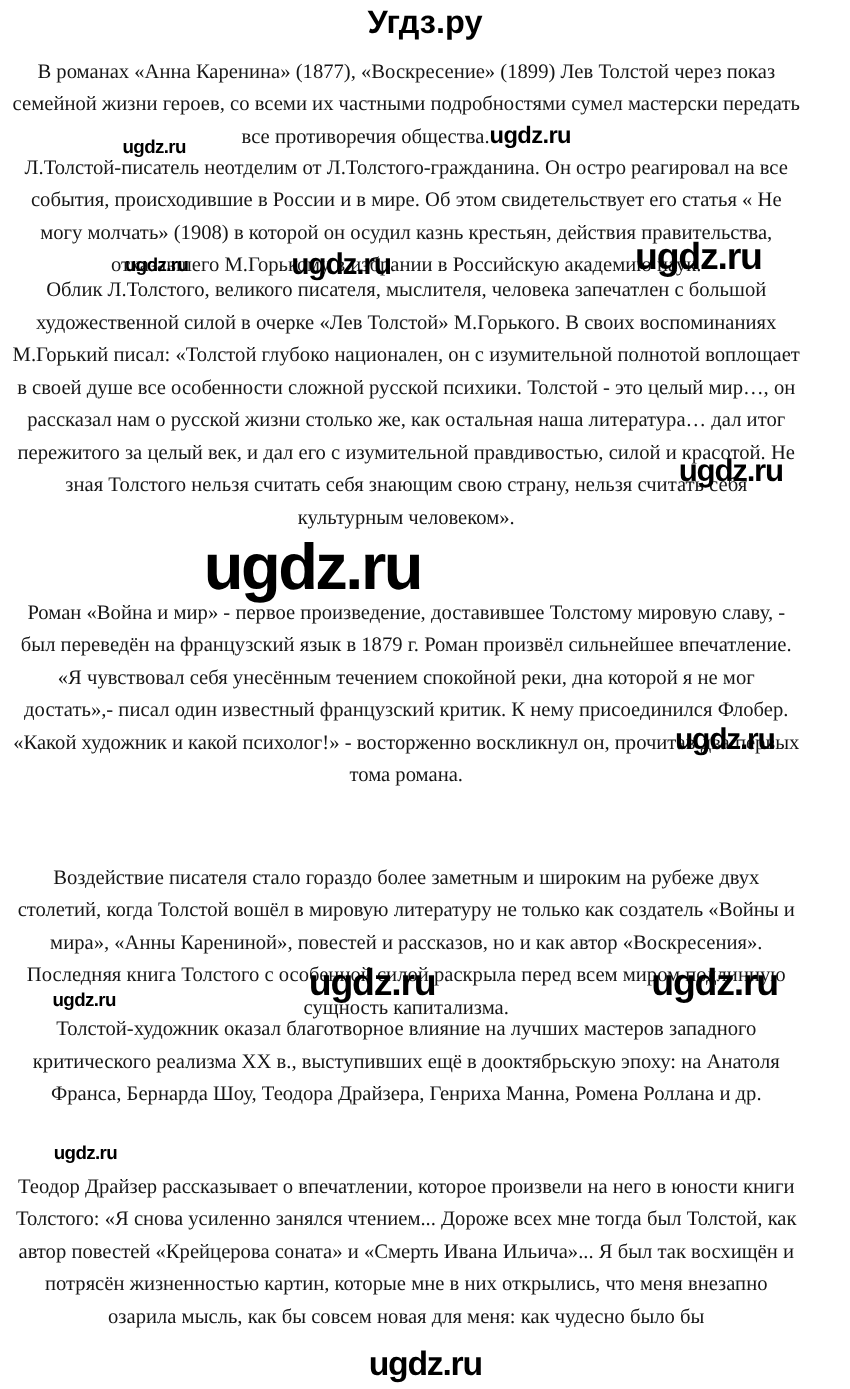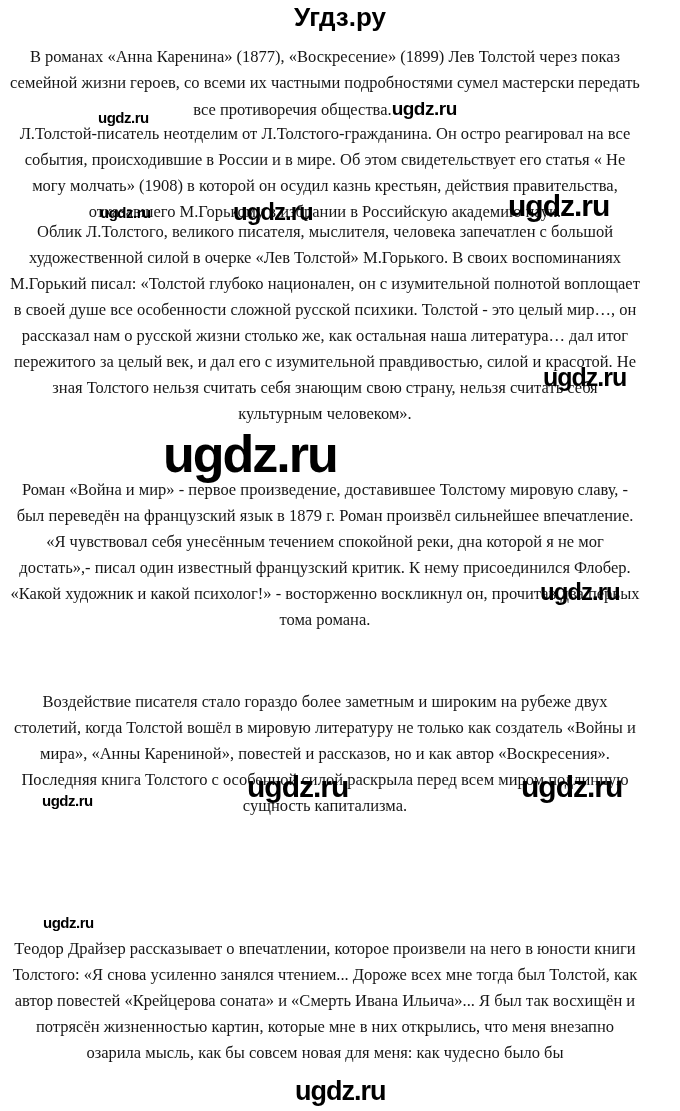--- a/index.html
+++ b/index.html
@@ -75,20 +75,21 @@
 <div class="page">
 
   <h1 class="site-title">Угдз.ру</h1>
 
   <p class="para p1"><span>В романах «Анна Каренина» (1877), «Воскресение» (1899) Лев Толстой через показ семейной жизни героев, со всеми их частными подробностями сумел мастерски передать все противоречия общества.</span><b class="wm-inline">ugdz.ru</b></p>
 
   <p class="para p2">Л.Толстой-писатель неотделим от Л.Толстого-гражданина. Он остро реагировал на все события, происходившие в России и в мире. Об этом свидетельствует его статья « Не могу молчать» (1908) в которой он осудил казнь крестьян, действия правительства, отказавшего М.Горькому в избрании в Российскую академию наук.</p>
   <p class="para p3">Облик Л.Толстого, великого писателя, мыслителя, человека запечатлен с большой художественной силой в очерке «Лев Толстой» М.Горького. В своих воспоминаниях М.Горький писал: «Толстой глубоко национален, он с изумительной полнотой воплощает в своей душе все особенности сложной русской психики. Толстой - это целый мир…, он рассказал нам о русской жизни столько же, как остальная наша литература… дал итог пережитого за целый век, и дал его с изумительной правдивостью, силой и красотой. Не зная Толстого нельзя считать себя знающим свою страну, нельзя считать себя культурным человеком».</p>
   <p class="para p4">Роман «Война и мир» - первое произведение, доставившее Толстому мировую славу, - был переведён на французский язык в 1879 г. Роман произвёл сильнейшее впечатление. «Я чувствовал себя унесённым течением спокойной реки, дна которой я не мог достать»,- писал один известный французский критик. К нему присоединился Флобер. «Какой художник и какой психолог!» - восторженно воскликнул он, прочитав два первых тома романа.</p>
   <p class="para p6">Воздействие писателя стало гораздо более заметным и широким на рубеже двух столетий, когда Толстой вошёл в мировую литературу не только как создатель «Войны и мира», «Анны Карениной», повестей и рассказов, но и как автор «Воскресения». Последняя книга Толстого с особенной силой раскрыла перед всем миром подлинную сущность капитализма.</p>
+  <p class="para p7">Толстой-художник оказал благотворное влияние на лучших мастеров западного критического реализма XX в., выступивших ещё в дооктябрьскую эпоху: на Анатоля Франса, Бернарда Шоу, Теодора Драйзера, Генриха Манна, Ромена Роллана и др.</p>
   <p class="para p9">Теодор Драйзер рассказывает о впечатлении, которое произвели на него в юности книги Толстого: «Я снова усиленно занялся чтением... Дороже всех мне тогда был Толстой, как автор повестей «Крейцерова соната» и «Смерть Ивана Ильича»... Я был так восхищён и потрясён жизненностью картин, которые мне в них открылись, что меня внезапно озарила мысль, как бы совсем новая для меня: как чудесно было бы</p>
 
   <div class="wm wm-b">ugdz.ru</div>
   <div class="wm wm-c">ugdz.ru</div>
   <div class="wm wm-d">ugdz.ru</div>
   <div class="wm wm-e">ugdz.ru</div>
   <div class="wm wm-f">ugdz.ru</div>
   <div class="wm wm-g">ugdz.ru</div>
   <div class="wm wm-h">ugdz.ru</div>
   <div class="wm wm-i">ugdz.ru</div>

